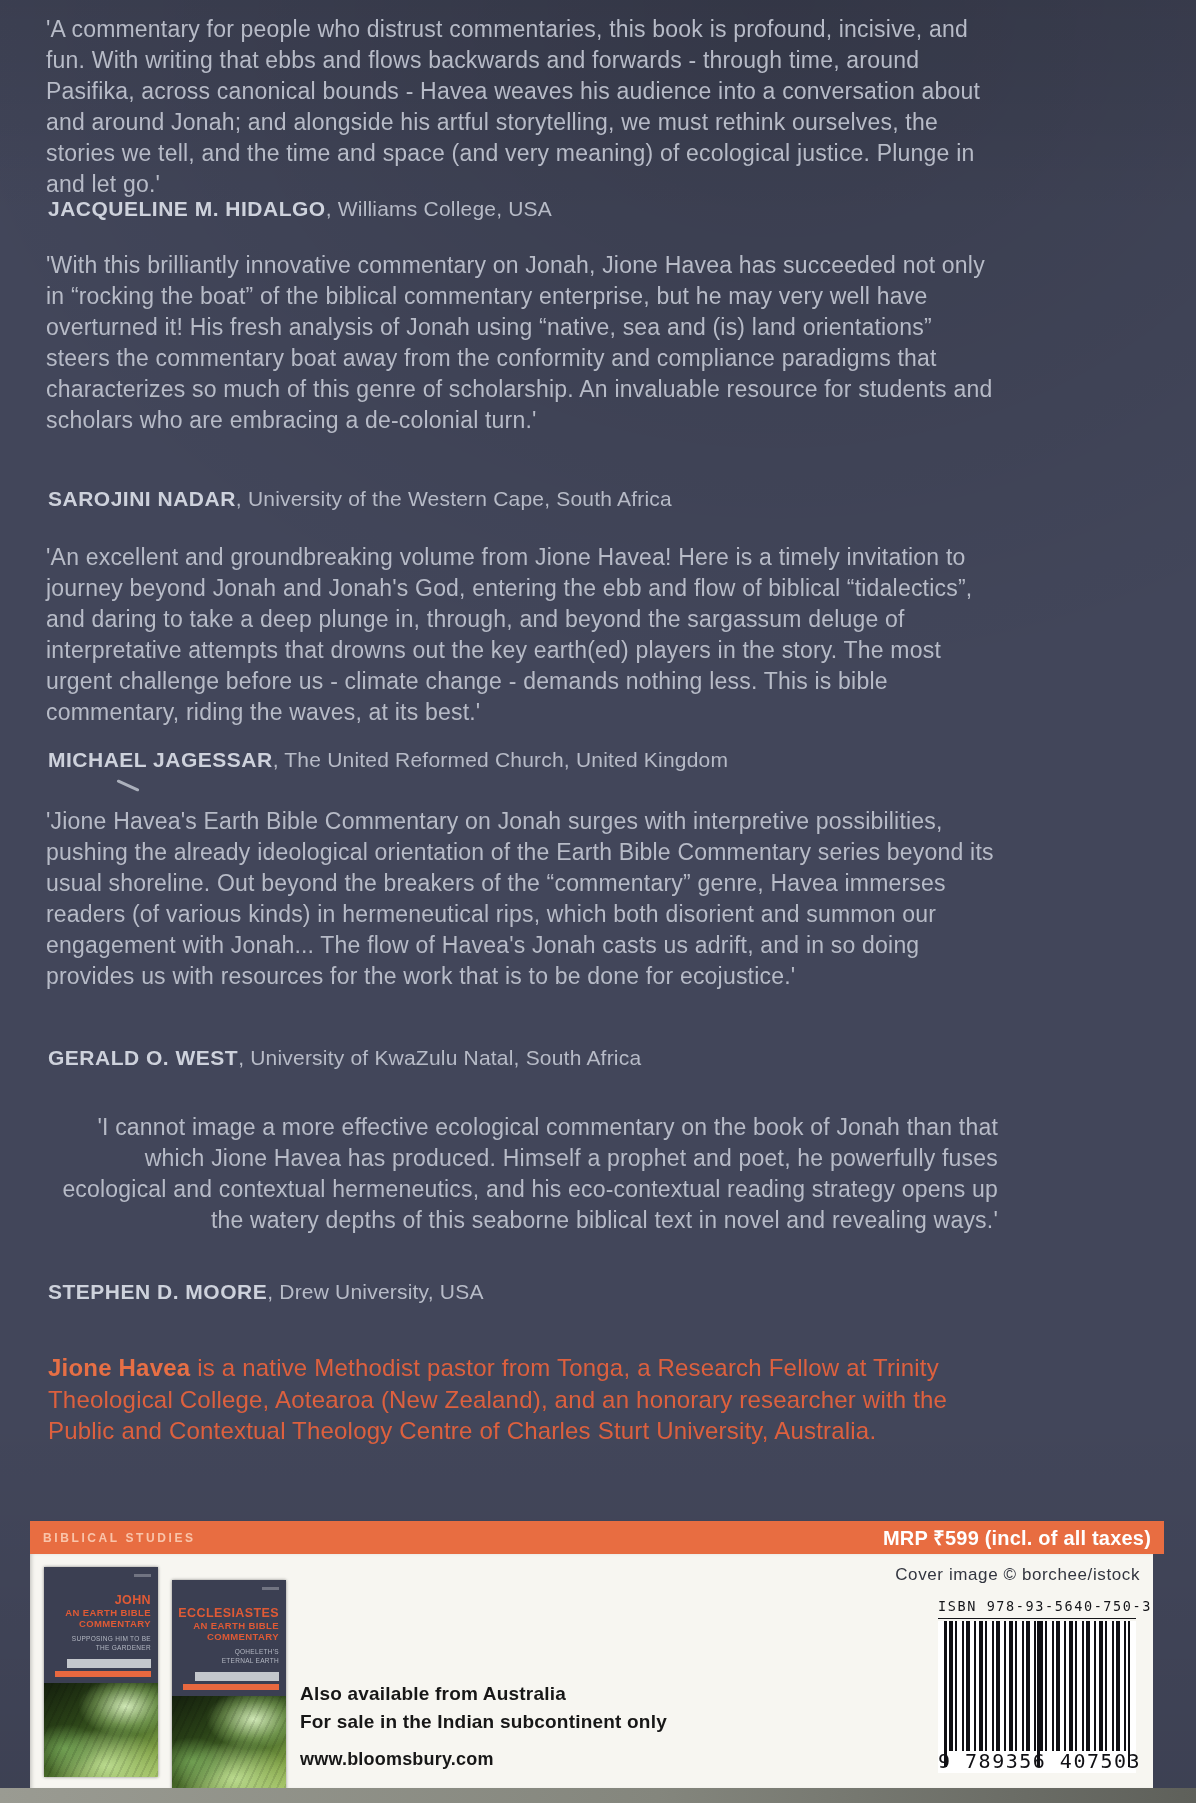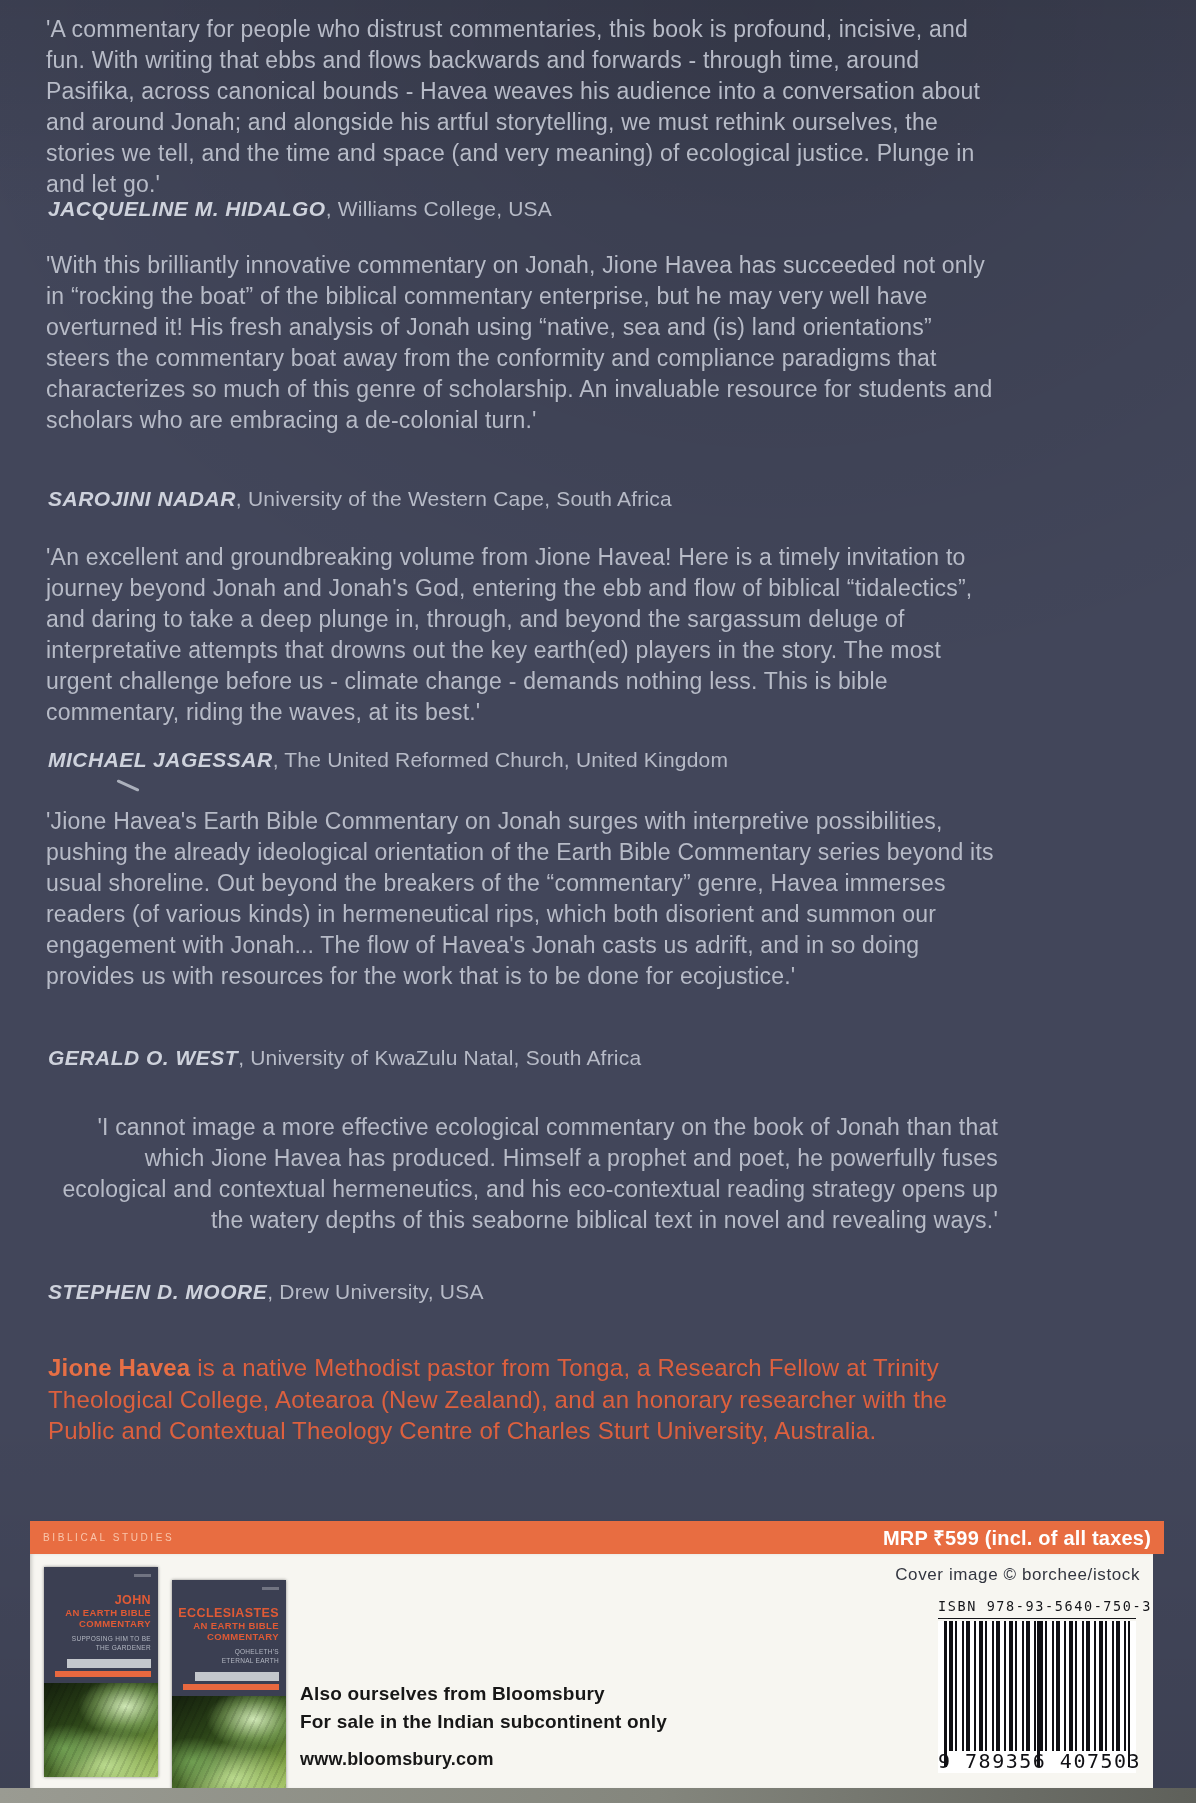--- a/index.html
+++ b/index.html
@@ -15,37 +15,37 @@
       linear-gradient(180deg, rgba(0,0,0,0.10) 0%, rgba(0,0,0,0) 12%, rgba(0,0,0,0) 78%, rgba(0,0,0,0.08) 100%);
   }
   .quote {
     position:absolute; left:46px; width:952px; margin:0;
     color:#b7bbc7; font-size:23px; line-height:31px; letter-spacing:0.2px;
   }
   .attr {
     position:absolute; left:48px; width:952px;
     color:#b7bbc7; font-size:21px; letter-spacing:0.2px;
   }
-  .attr .name { font-weight:bold; color:#ced2dc; letter-spacing:0.5px;font-style:italic; }
+  .attr .name { font-weight:bold; color:#ced2dc; letter-spacing:0.5px; }
   .scratch {
     position:absolute; left:116px; top:784px; width:24px; height:3px;
     background:#c6cad4; opacity:0.8; border-radius:3px; transform:rotate(24deg);
   }
   .bio {
     position:absolute; left:48px; top:1352px; width:930px; margin:0;
     color:#dd603e; font-size:24px; line-height:31.5px; letter-spacing:0.2px;
   }
   .bio .bio-name { font-weight:bold; color:#e76f45; }
 
   .cat-bar {
     position:absolute; left:30px; top:1521px; width:1134px; height:33px;
     background:#e86d41; box-sizing:border-box;
     display:flex; justify-content:space-between; align-items:center; padding:0 13px;
   }
-  .cat-label { color:rgba(255,226,205,0.75); font-size:10px; font-weight:normal; letter-spacing:2.6px; }
+  .cat-label { color:rgba(255,226,205,0.75); font-size:12px; font-weight:bold; letter-spacing:2.6px; }
   .price { color:#ffffff; font-size:20px; font-weight:bold; letter-spacing:0.2px;text-align:center; }
 
   .panel {
     position:absolute; left:30px; top:1554px; width:1123px; height:235px;
     background:#f7f6f1;
     box-shadow: inset 3px 0 4px -2px rgba(0,0,0,0.25);
   }
 
   
   .thumb {
@@ -178,21 +178,21 @@
         <div class="t-series">COMMENTARY</div>
         <div class="t-sub">QOHELETH'S</div>
         <div class="t-sub" style="margin-top:1px;">ETERNAL EARTH</div>
         <div class="t-band-author"></div>
         <div class="t-band-orange"></div>
       </div>
       <div class="t-fern"></div>
     </div>
 
     <div class="avail">
-      <div>Also ourselves from Bloomsbury</div>
+      <div>Also available from Australia</div>
       <div>For sale in the Indian subcontinent only</div>
       <div class="website">www.bloomsbury.com</div>
     </div>
 
     <div class="credit">Cover image © borchee/istock</div>
 
     <div class="barcode-block">
       <div class="isbn">ISBN 978-93-5640-750-3</div>
       <div class="barcode">
         <div class="bars"></div>

